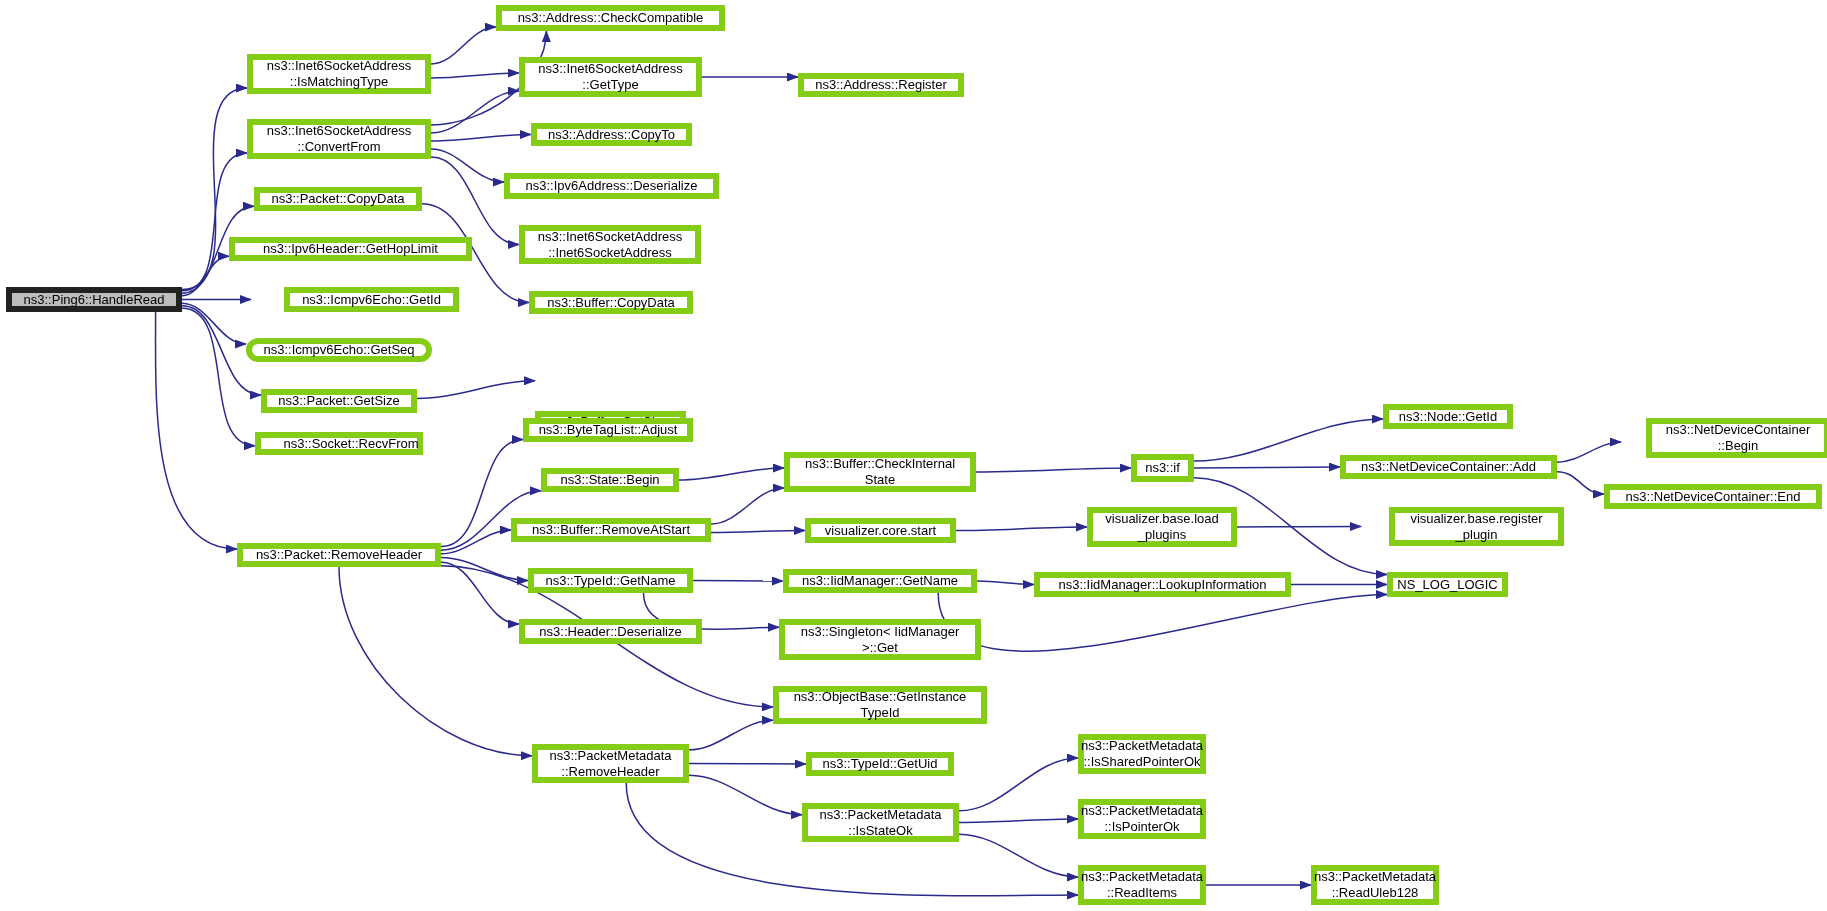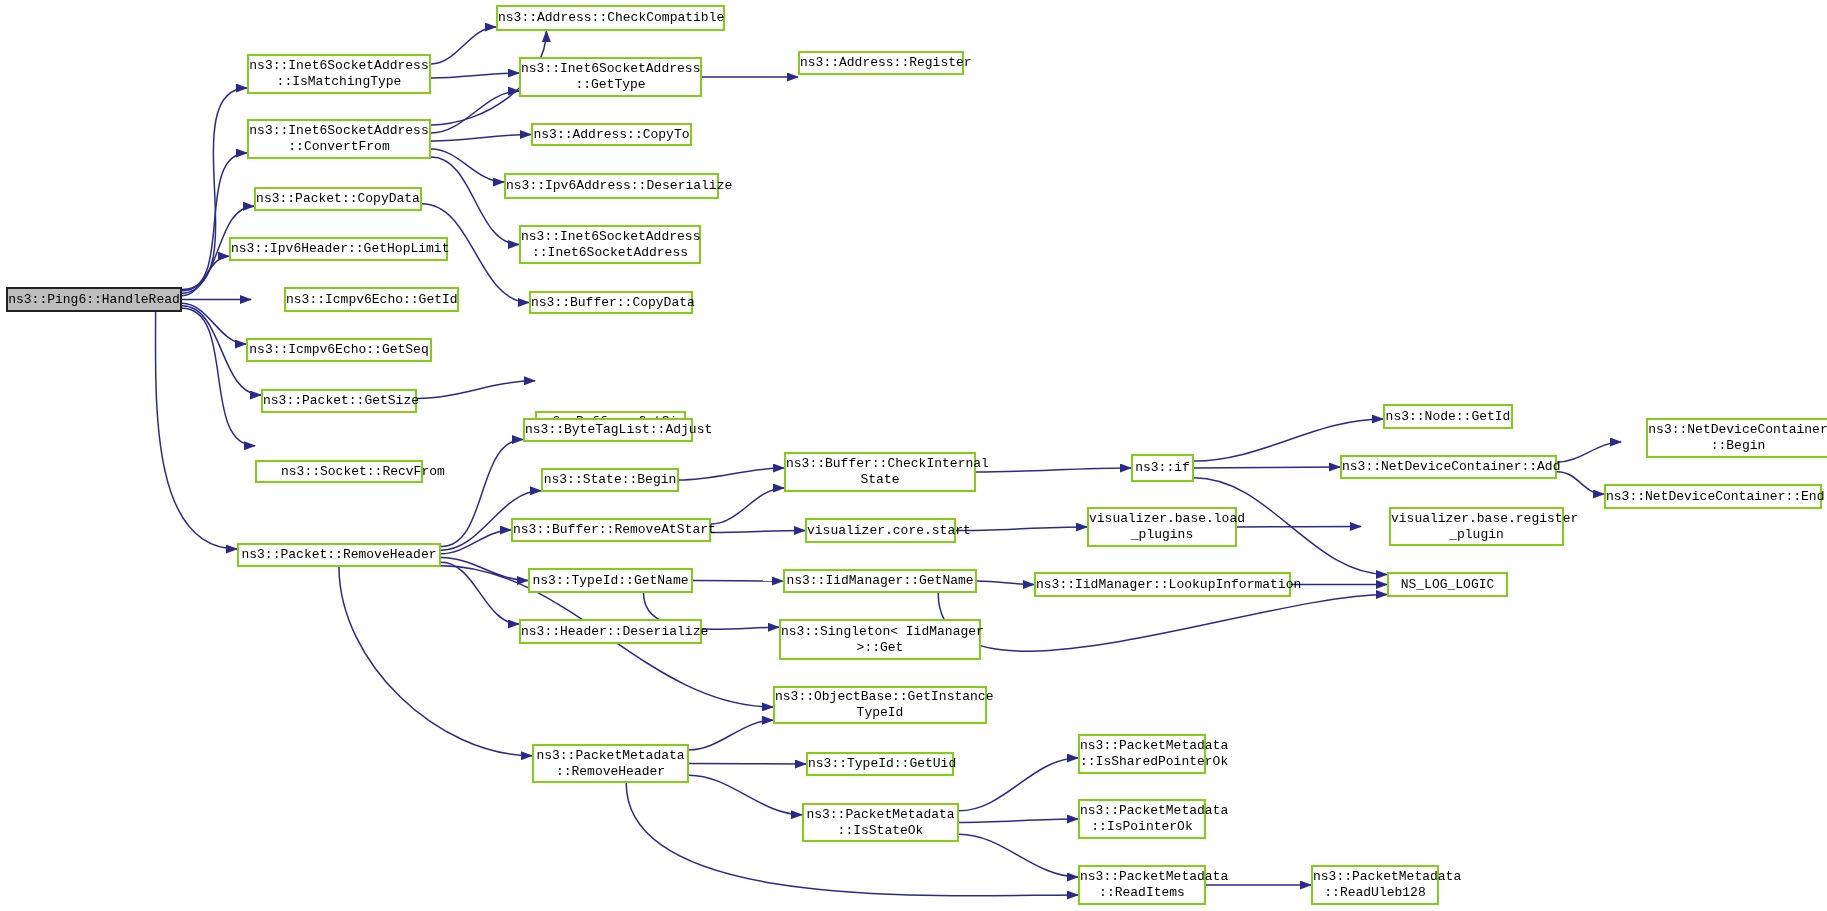--- a/index.html
+++ b/index.html
@@ -1,23 +1,23 @@
 <!DOCTYPE html>
 <html><head>
 <meta charset="utf-8">
 <style>
   html,body{margin:0;padding:0;background:#ffffff;}
   #canvas{position:relative;width:1827px;height:911px;background:#ffffff;
           font-family:"Liberation Sans",sans-serif;overflow:hidden;}
   #edge-layer{position:absolute;left:0;top:0;pointer-events:none;}
   .node{position:absolute;box-sizing:border-box;background:#ffffff;
-        border:2px solid #84cc16;display:flex;flex-direction:column;
-        justify-content:center;text-align:center;
+        border:6px solid #84cc16;display:flex;flex-direction:column;
+        align-items:center;justify-content:center;text-align:center;
         font-size:13px;line-height:16px;color:#000000;white-space:nowrap;
-        cursor:pointer;font-family:Liberation Mono, monospace;}
+        cursor:pointer;}
   .node.root{background:#bdbdbd;border-color:#222222;cursor:default;}
   .node .lbl{pointer-events:none;}
 </style>
 </head>
 <body>
 
 <div id="canvas" style="width: 1827px; height: 911px;">
   <svg id="edge-layer" width="1827" height="911">
       <defs>
         <marker id="arw" markerWidth="12" markerHeight="9" refX="11" refY="4.5" orient="auto" markerUnits="userSpaceOnUse">
@@ -82,46 +82,46 @@
       <div class="lbl">ns3::Inet6SocketAddress</div>
       <div class="lbl">::IsMatchingType</div>
     </div>
     <div class="node" style="left: 247px; top: 119px; width: 184px; height: 40px;">
       <div class="lbl">ns3::Inet6SocketAddress</div>
       <div class="lbl">::ConvertFrom</div>
     </div>
     <div class="node" style="left: 254px; top: 187px; width: 168px; height: 24px;">
       <div class="lbl">ns3::Packet::CopyData</div>
     </div>
-    <div class="node" style="left: 229px; top: 237px; width: 219px; height: 24px;">
+    <div class="node" style="left: 229px; top: 237px; width: 243px; height: 24px;">
       <div class="lbl">ns3::Ipv6Header::GetHopLimit</div>
     </div>
     <div class="node" style="left: 251px; top: 287px; width: 175px; height: 25px; margin-left: 33px;">
       <div class="lbl">ns3::Icmpv6Echo::GetId</div>
     </div>
-    <div class="node" style="left: 246px; top: 338px; width: 186px; height: 24px;">
+    <div class="node" style="left: 246px; top: 338px; width: 186px; height: 24px; border-radius: 12px;">
       <div class="lbl">ns3::Icmpv6Echo::GetSeq</div>
     </div>
     <div class="node" style="left: 261px; top: 389px; width: 156px; height: 24px;">
       <div class="lbl">ns3::Packet::GetSize</div>
     </div>
-    <div class="node" style="left: 255px; top: 460px; width: 168px; height: 23px; padding-left: 24px;">
+    <div class="node" style="left: 255px; top: 432px; width: 168px; height: 23px; padding-left: 24px;">
       <div class="lbl">ns3::Socket::RecvFrom</div>
     </div>
     <div class="node" style="left: 237px; top: 543px; width: 204px; height: 24px;">
       <div class="lbl">ns3::Packet::RemoveHeader</div>
     </div>
     <div class="node" style="left: 496px; top: 5px; width: 229px; height: 26px;">
       <div class="lbl">ns3::Address::CheckCompatible</div>
     </div>
     <div class="node" style="left: 519px; top: 57px; width: 183px; height: 40px;">
       <div class="lbl">ns3::Inet6SocketAddress</div>
       <div class="lbl">::GetType</div>
     </div>
-    <div class="node" style="left: 798px; top: 51px; width: 166px; height: 24px;">
+    <div class="node" style="left: 798px; top: 73px; width: 166px; height: 24px;">
       <div class="lbl">ns3::Address::Register</div>
     </div>
     <div class="node" style="left: 531px; top: 123px; width: 161px; height: 23px;">
       <div class="lbl">ns3::Address::CopyTo</div>
     </div>
     <div class="node" style="left: 504px; top: 173px; width: 215px; height: 26px;">
       <div class="lbl">ns3::Ipv6Address::Deserialize</div>
     </div>
     <div class="node" style="left: 519px; top: 225px; width: 182px; height: 39px;">
       <div class="lbl">ns3::Inet6SocketAddress</div>

